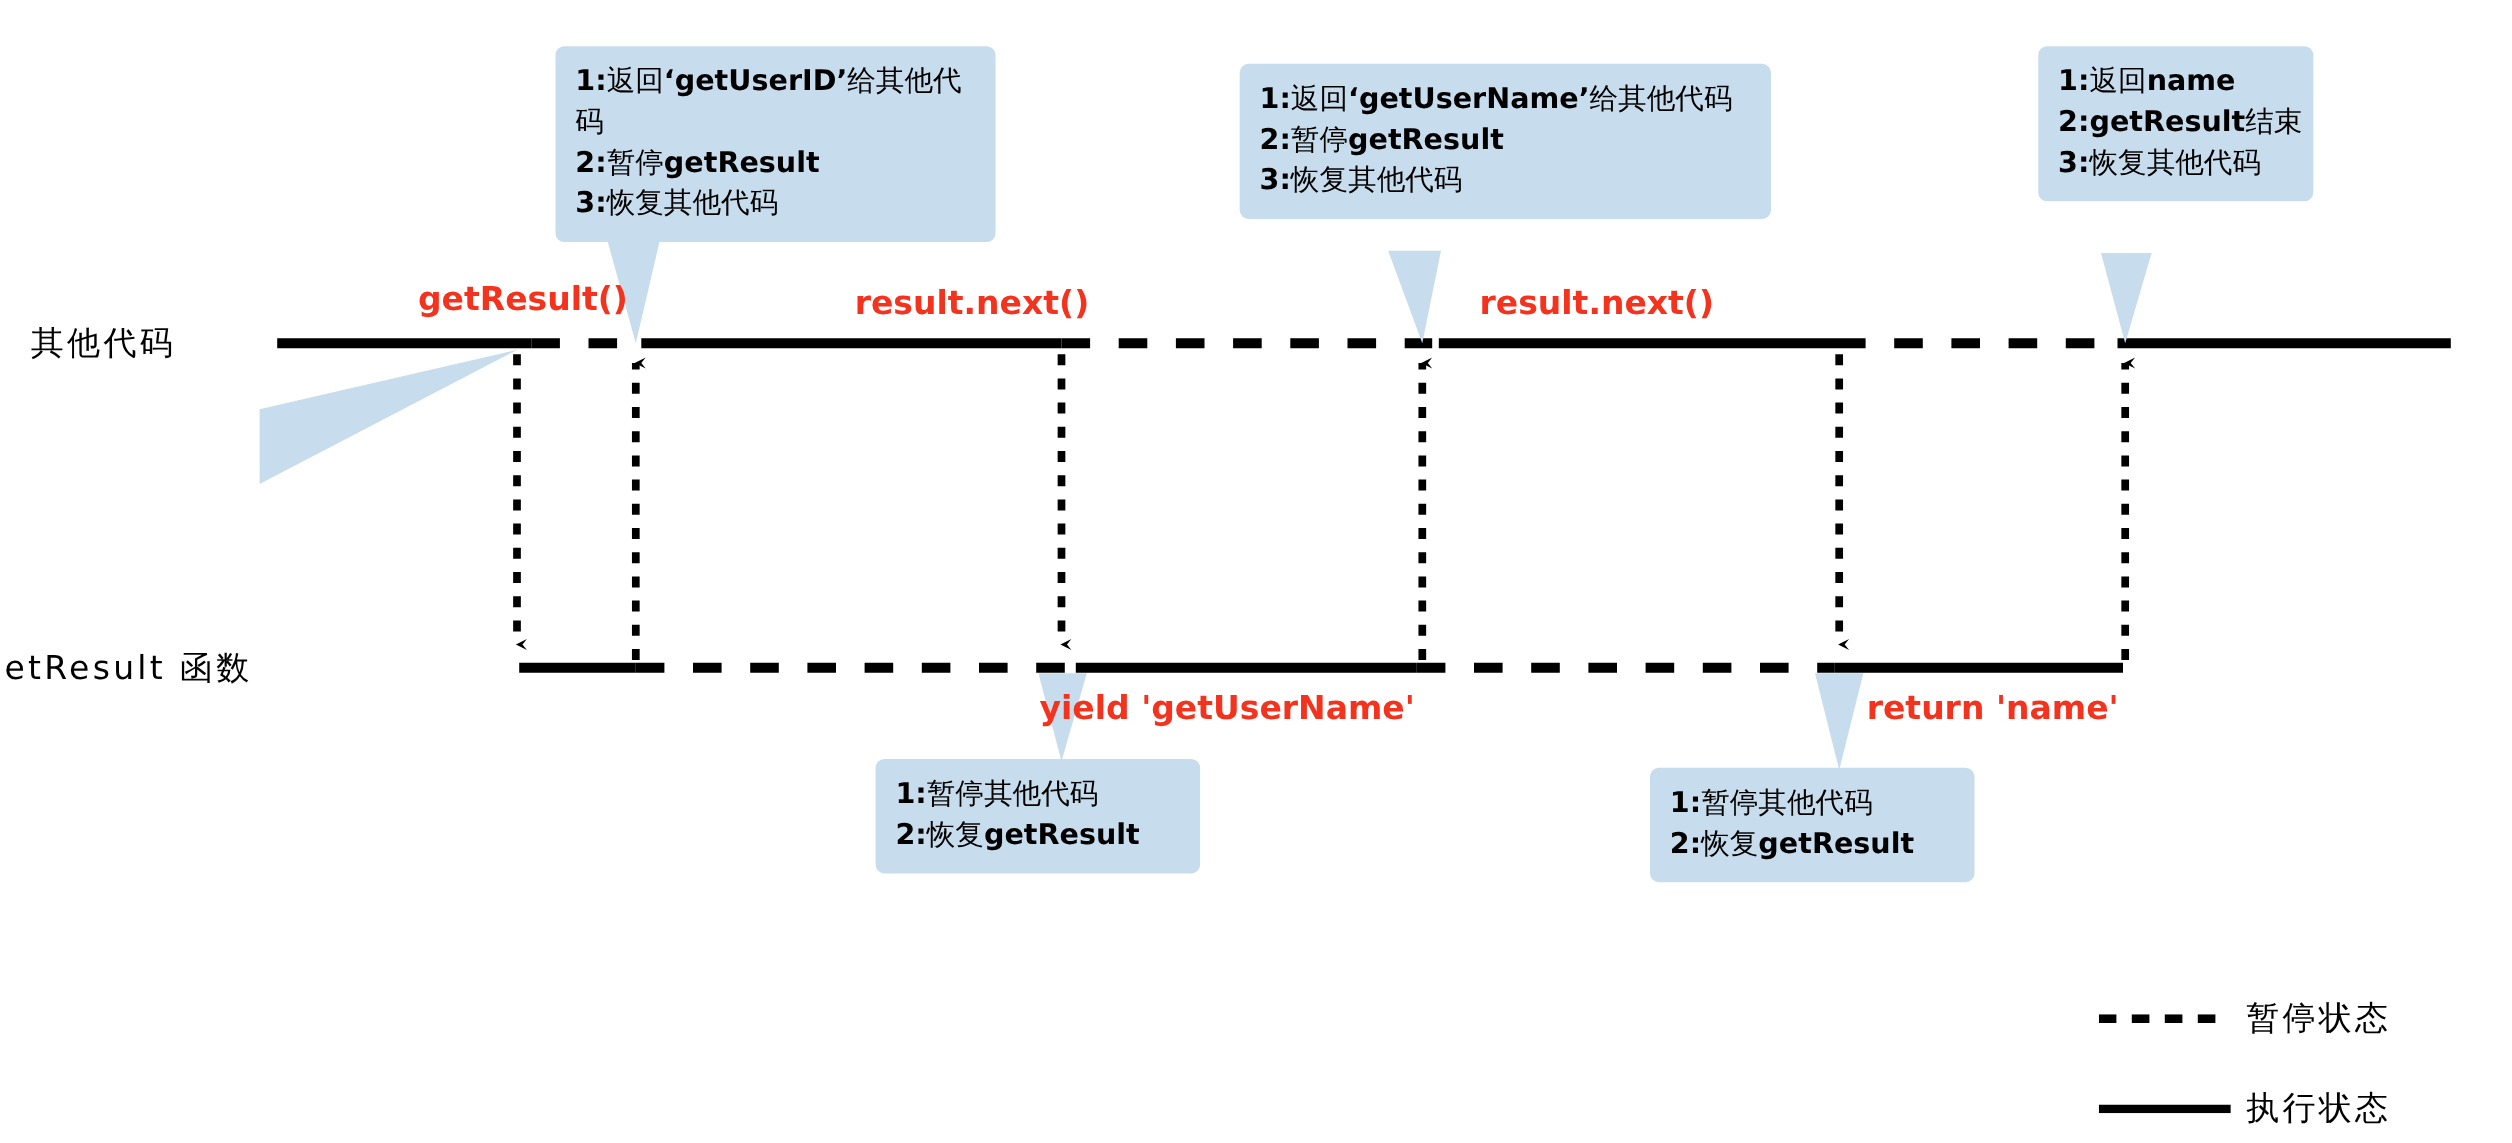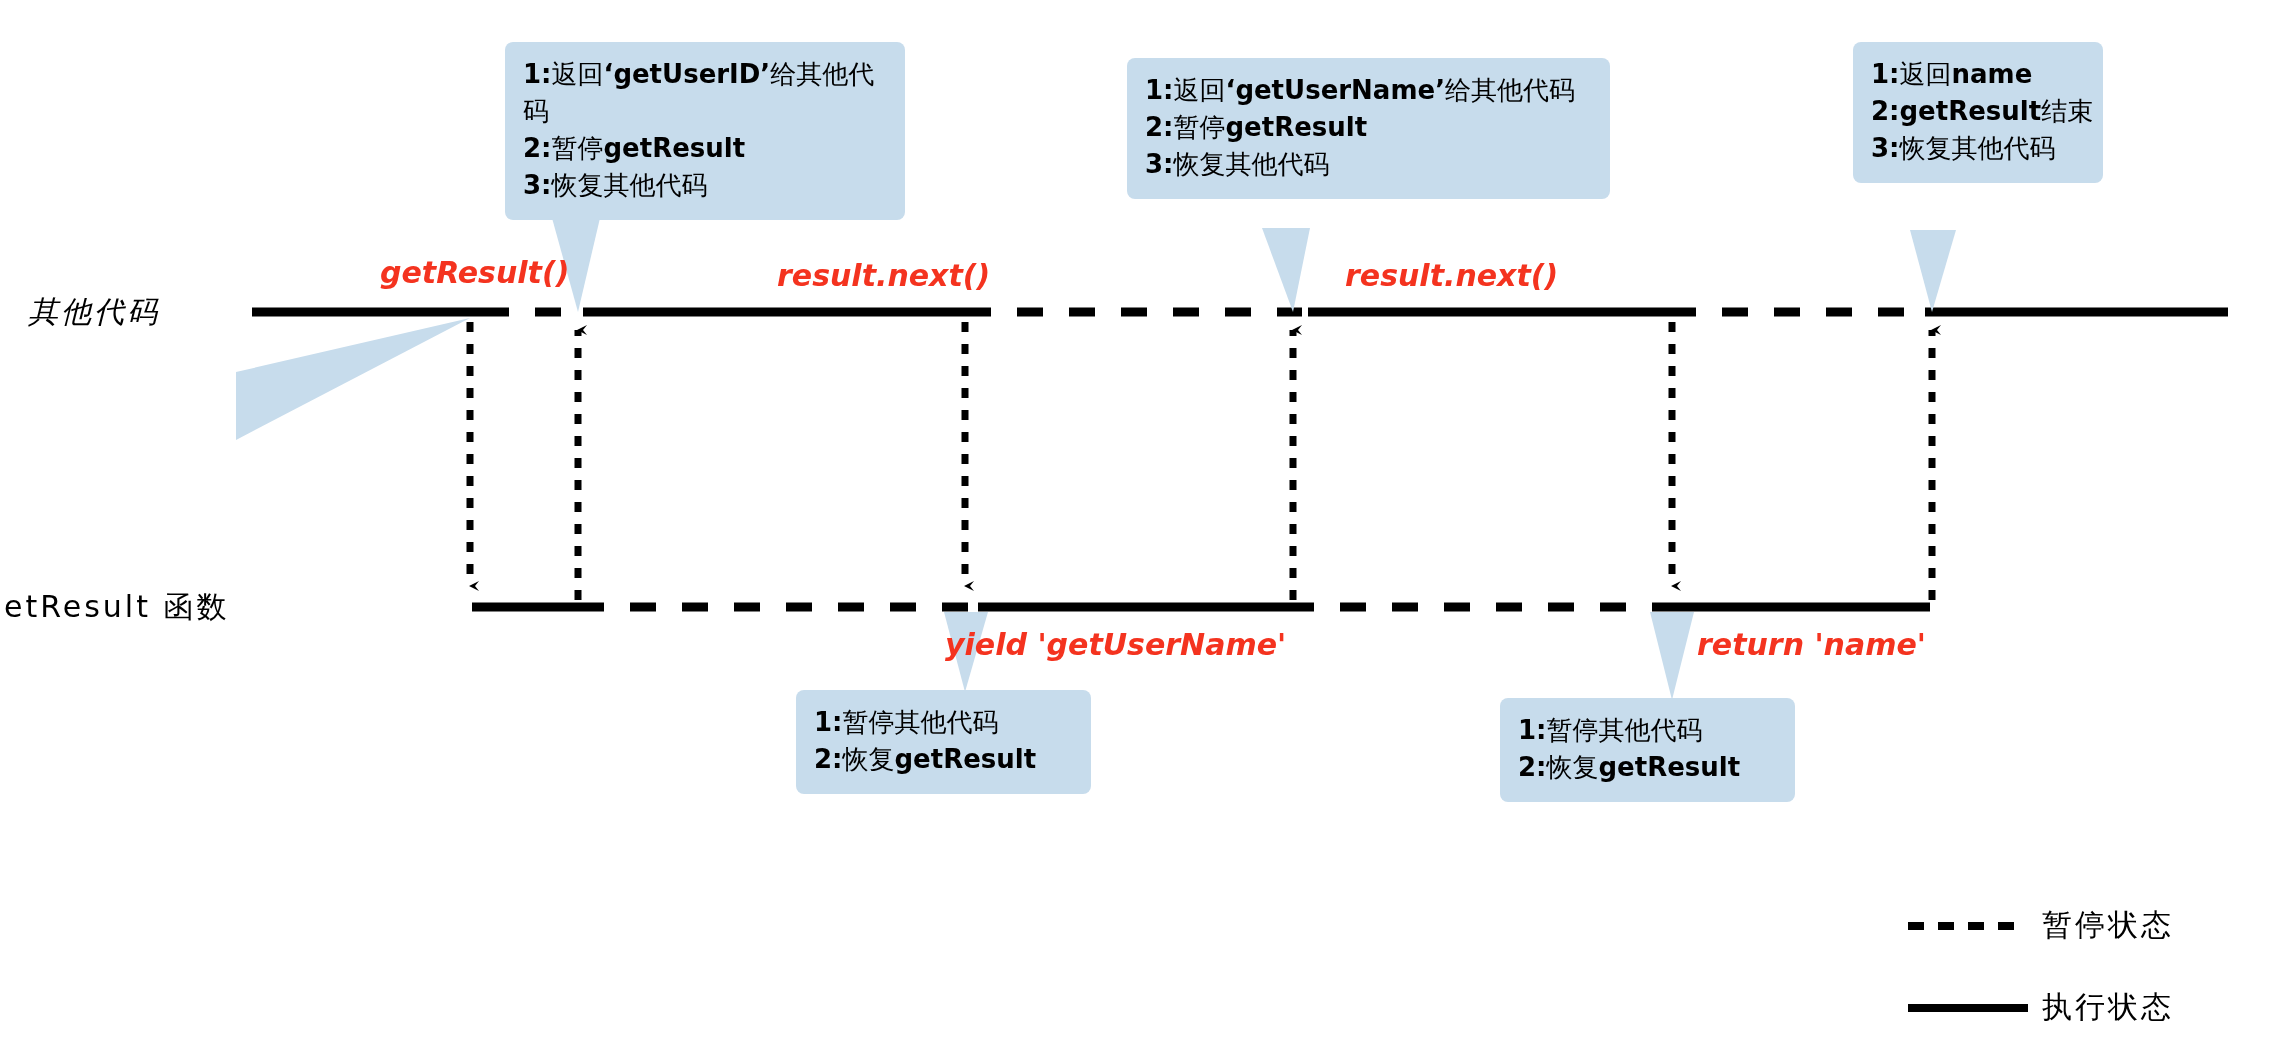--- a/index.html
+++ b/index.html
@@ -57,21 +57,20 @@
   }
 
   
   .red-label {
     position: absolute;
     color: #f4331f;
     font-family: "DejaVu Sans", sans-serif;
     font-size: 30px;
     font-weight: bold;
     white-space: nowrap;
-    font-style: italic;
   }
 
   
   .legend-row {
     position: absolute;
     display: flex;
     align-items: center;
     gap: 14px;
     justify-content: flex-end;
   }
@@ -141,21 +140,21 @@
       <polygon points="1262,228 1310,228 1293,312"></polygon>
 
       <polygon points="1910,230 1956,230 1932,312"></polygon>
 
       <polygon points="944,612 988,612 965,692"></polygon>
 
       <polygon points="1650,612 1694,612 1672,700"></polygon>
     </g>
   </svg>
 
-  <div class="row-label" style="left:28px; top:292px;font-style:italic;">其他代码</div>
+  <div class="row-label" style="left:28px; top:292px;">其他代码</div>
   <div class="row-label" style="left:-18px; top:587px;">getResult 函数</div>
 
   <div class="red-label" style="left:380px; top:255px;">getResult()</div>
   <div class="red-label" style="left:777px; top:258px;">result.next()</div>
   <div class="red-label" style="left:1345px; top:258px;">result.next()</div>
   <div class="red-label" style="left:945px; top:627px;">yield 'getUserName'</div>
   <div class="red-label" style="left:1697px; top:627px;">return 'name'</div>
 
 
   <div class="bubble wrap" style="left:487px; top:42px; width:400px;margin-left:18px;">

